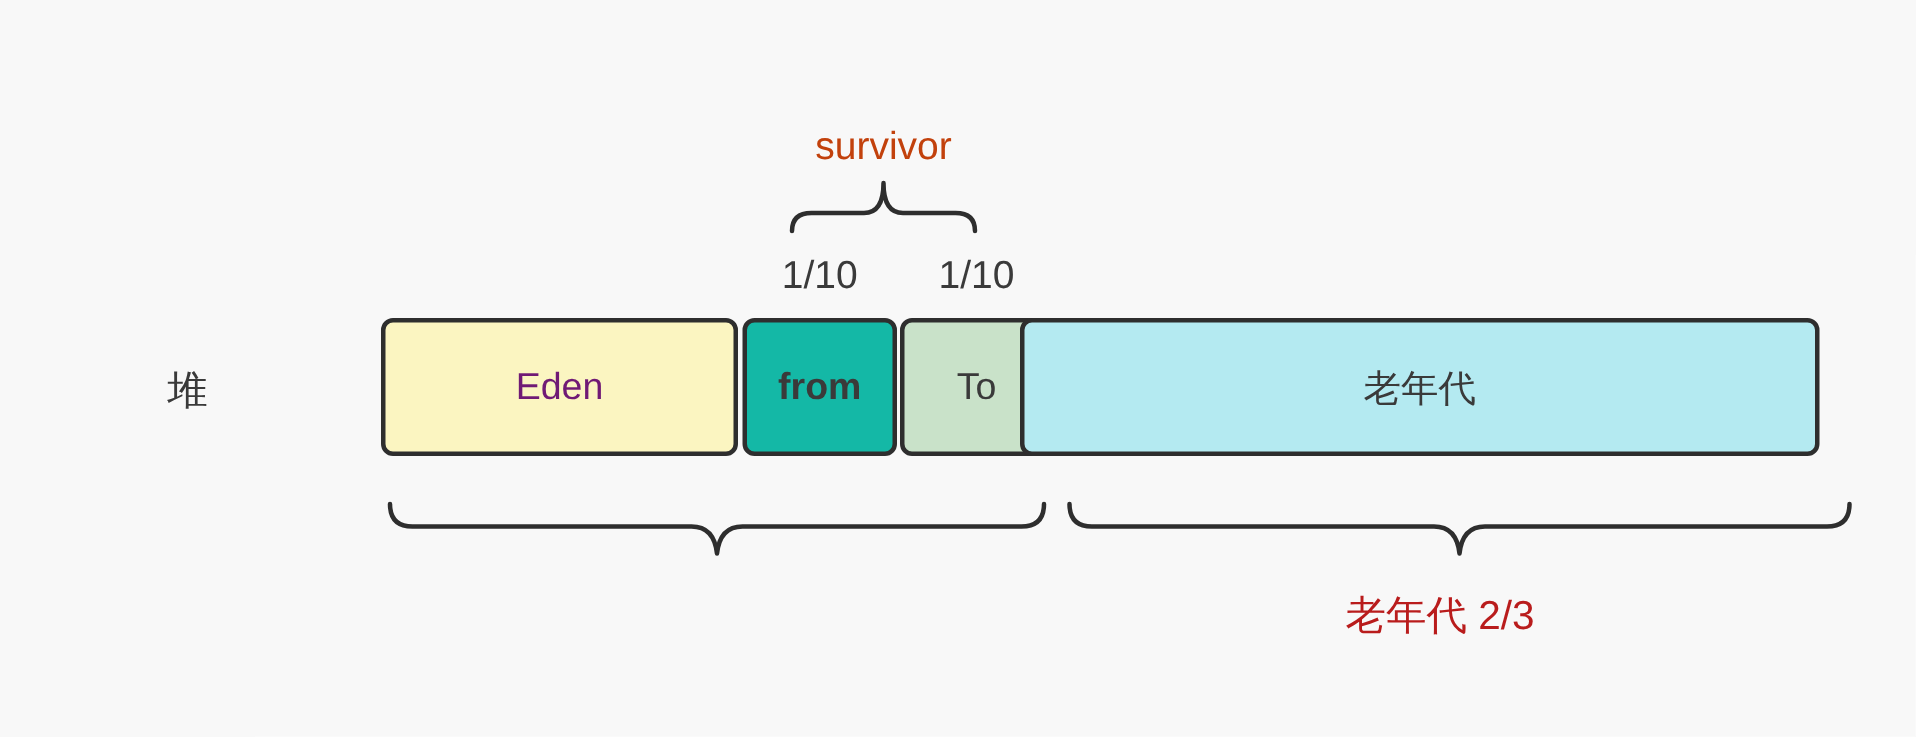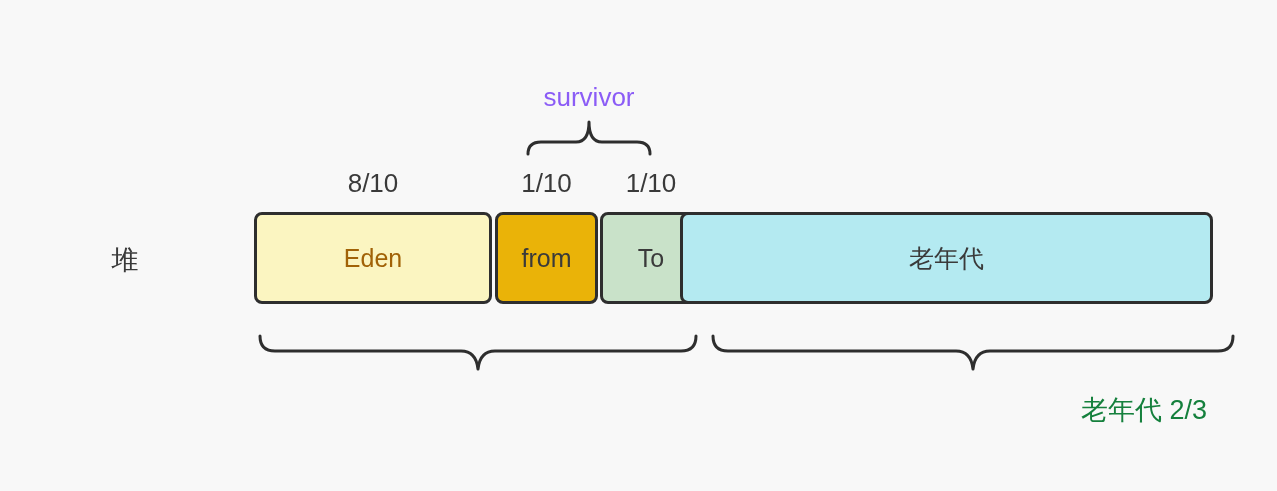--- a/index.html
+++ b/index.html
@@ -81,43 +81,42 @@
   .gen-young { left: 254px; width: 448px; }
   .gen-old   { left: 713px; width: 494px; }
 </style>
 </head>
 <body>
 
 <div class="canvas" style="background: rgb(248, 248, 248);">
 
   <div class="label heap" style="color: rgb(58, 58, 58);">堆</div>
 
-  <div class="label survivor" style="color: #8b5cf6;">survivor</div>
+  <div class="label survivor" style="color: #c2410c;">survivor</div>
 
-  <div class="label frac frac-eden" style="color: rgb(58, 58, 58);">8/10</div>
   <div class="label frac frac-from" style="color: rgb(58, 58, 58);">1/10</div>
   <div class="label frac frac-to" style="color: rgb(58, 58, 58);">1/10</div>
 
   <div class="box box-eden" style="background: rgb(251, 245, 193);">
-    <span style="color: #a16207;">Eden</span>
+    <span style="color: #701a75;">Eden</span>
   </div>
 
-  <div class="box box-from" style="background: #eab308;">
+  <div class="box box-from" style="background: #14b8a6; font-weight: bold;">
     <span style="color: rgb(58, 58, 58);">from</span>
   </div>
 
   <div class="box box-to" style="background: rgb(201, 226, 201);">
     <span style="color: rgb(58, 58, 58);">To</span>
   </div>
 
   <div class="box box-old" style="background: rgb(180, 234, 241);">
     <span style="color: rgb(58, 58, 58);">老年代</span>
   </div>
 
   <svg class="brace-layer" viewBox="0 0 1277 491" xmlns="http://www.w3.org/2000/svg">
     <path class="brace" d="M 528 154 Q 528 142 541 142 L 576 142 Q 589 142 589 122 Q 589 142 602 142 L 637 142 Q 650 142 650 154" style="stroke: rgb(46, 46, 46);"></path>
     <path class="brace" d="M 260 336 Q 260 351 275 351 L 461 351 Q 476 351 478 369 Q 480 351 495 351 L 681 351 Q 696 351 696 336" style="stroke: rgb(46, 46, 46);"></path>
     <path class="brace" d="M 713 336 Q 713 351 728 351 L 956 351 Q 971 351 973 369 Q 975 351 990 351 L 1218 351 Q 1233 351 1233 336" style="stroke: rgb(46, 46, 46);"></path>
   </svg>
 
-  <div class="label gen gen-old" style="color: #15803d; text-align: right;">老年代 2/3</div>
+  <div class="label gen gen-old" style="color: #b91c1c;">老年代 2/3</div>
 
 </div>
 
 </body></html>

